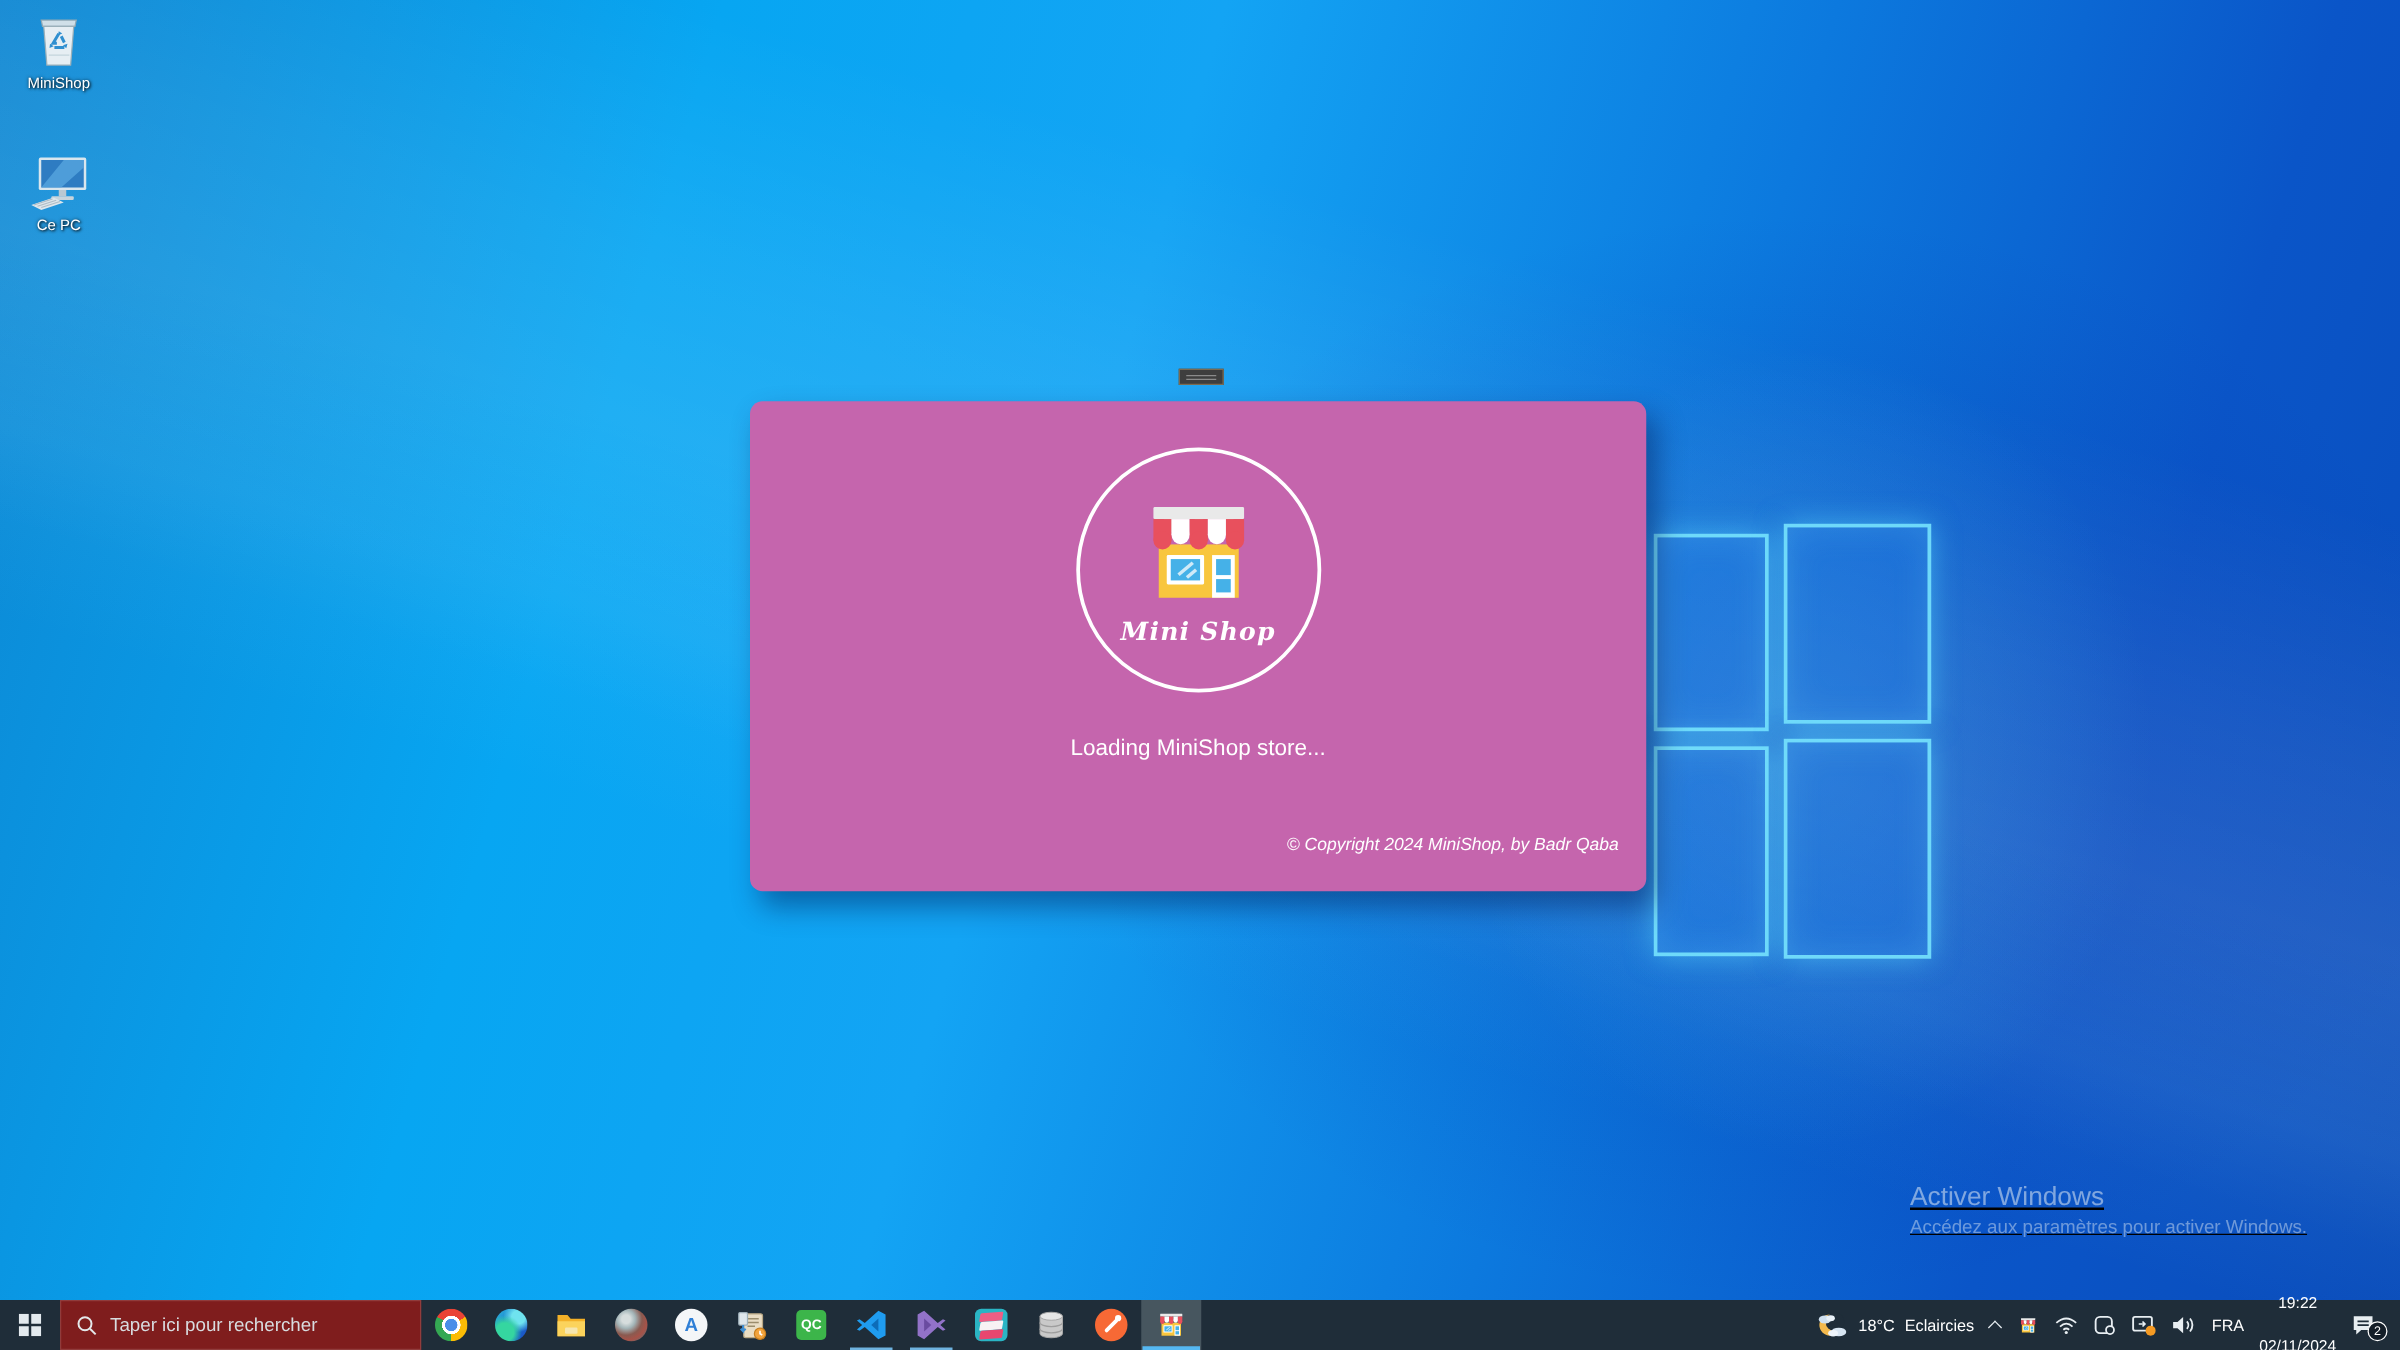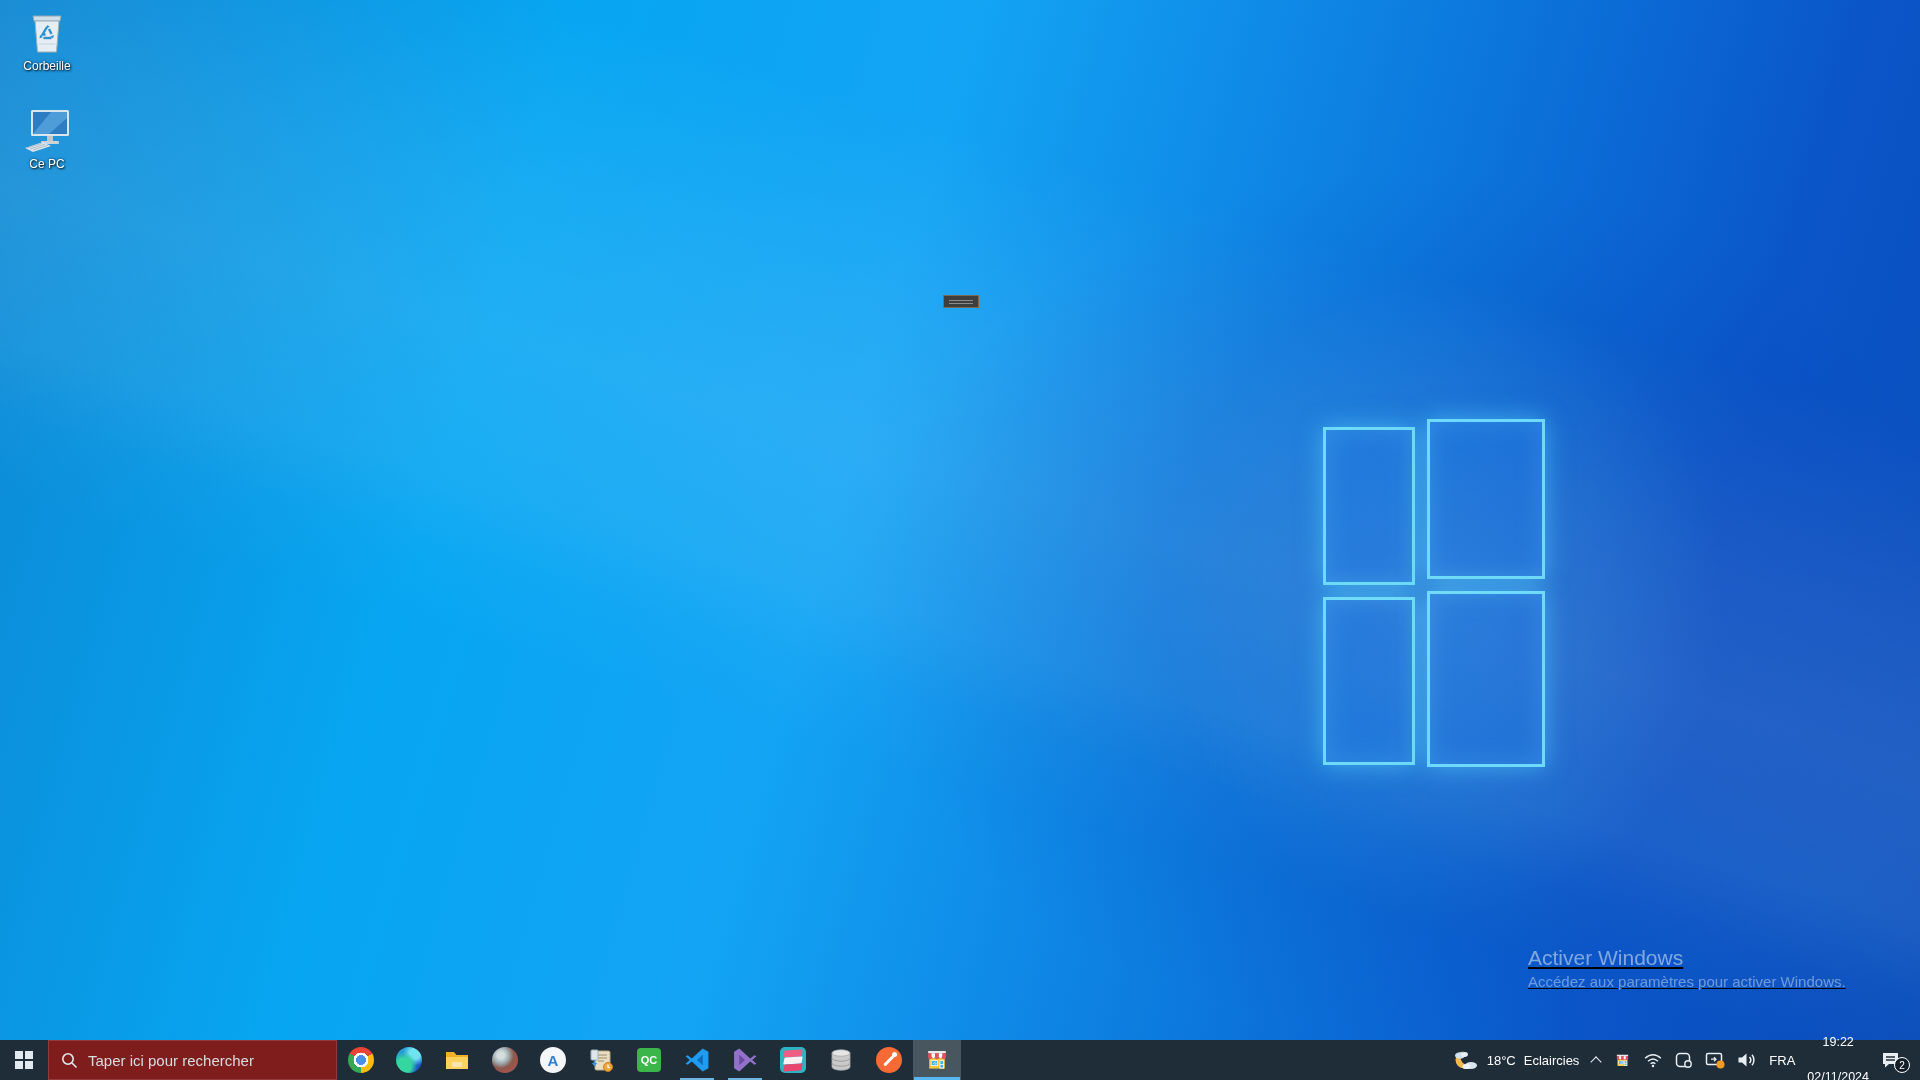--- a/index.html
+++ b/index.html
@@ -40,21 +40,21 @@
   .pane.br { left:104px;top:172px;width:118px; height:176px; }
 
   
   .desk-icon { position:absolute; width:78px; text-align:center; cursor:default; }
   .desk-icon .glyph { display:block; margin:0 auto 3px auto; }
   .desk-icon .lbl {
     color:#fff; font-size:12px; line-height:14px;
     text-shadow:1px 1px 2px rgba(0,0,0,0.85), 0 0 3px rgba(0,0,0,0.6);
   }
   #icon-corbeille { left:8px; top:8px; }
-  #icon-cepc { left:8px; top:108px; }
+  #icon-cepc { left:8px; top:124px; }
 
   
   .drag-handle {
     position:absolute; left:943px; top:295px; width:36px; height:13px;
     background:#3e3e3e; border:1px solid #7c6b50;
   }
   .drag-handle i { position:absolute; left:5px; right:5px; height:1px; background:#8b8b8b; display:block; }
   .drag-handle i:first-child { top:4px; }
   .drag-handle i:last-child { top:7px; }
 
@@ -204,41 +204,51 @@
       <path d="M6 8 L34 8 L33 13 L7 13 Z" fill="#cfdfe8" stroke="#8fa8b4" stroke-width="1"></path>
       <path d="M8 13 L32 13 L29.5 44 L10.5 44 Z" fill="#e6eef3" stroke="#9ab0ba" stroke-width="1"></path>
       <path d="M20 19 l-4.5 7.5 h3" fill="none" stroke="#2f8fd0" stroke-width="2.4"></path>
       <path d="M16.5 30 h8" fill="none" stroke="#2f8fd0" stroke-width="2.4"></path>
       <path d="M24.5 26 l-2.5 -5" fill="none" stroke="#2f8fd0" stroke-width="2.4"></path>
       <path d="M13 27 l3 2 l-3.4 1.4 z" fill="#2f8fd0"></path>
       <path d="M27 27 l-1 3.6 l-2.6 -2.4 z" fill="#2f8fd0"></path>
       <path d="M20 17 l2.8 1.8 l-3.4 1.6 z" fill="#2f8fd0"></path>
       <path d="M12 36 L28.5 36" stroke="#c3d4dc" stroke-width="1"></path>
     </svg>
-    <div class="lbl">Corbeille</div>
+    <div class="lbl">MiniShop</div>
   </div>
 
   <div class="desk-icon" id="icon-cepc">
     <svg class="glyph" width="52" height="46" viewBox="0 0 52 46">
       <rect x="10" y="2" width="38" height="26" rx="1.5" fill="#d9e6ee"></rect>
       <rect x="12" y="4" width="34" height="22" fill="#2e7cc2"></rect>
       <path d="M12 26 L30 4 L46 4 L46 10 L28 26 Z" fill="#5aa8e0" opacity="0.75"></path>
       <rect x="26" y="28" width="6" height="5" fill="#b9c8d2"></rect>
       <rect x="20" y="33" width="18" height="3" rx="1" fill="#c7d4dc"></rect>
       <path d="M4 40 L22 34 L30 38 L12 44 Z" fill="#dde6ec"></path>
       <path d="M6 40 L21 35.2 M9 41 L24 36.2 M12 42 L27 37.2" stroke="#aebcc6" stroke-width="1"></path>
     </svg>
     <div class="lbl">Ce PC</div>
   </div>
 
   <div class="drag-handle">
       <i></i>
       <i></i>
     </div>
 
+  <div class="splash">
+    <div class="logo-circle">
+      <svg class="store">
+          <use href="#store-sym"></use>
+        </svg>
+      <div class="logo-title">Mini Shop</div>
+    </div>
+    <div class="loading-text">Loading MiniShop store...</div>
+    <div class="copyright">© Copyright 2024 MiniShop, by Badr Qaba</div>
+  </div>
 
   <div class="watermark">
     <div class="t1">Activer Windows</div>
     <div class="t2">Accédez aux paramètres pour activer Windows.</div>
   </div>
 
   <div class="taskbar">
     <div class="start-btn">
       <svg width="18" height="18" viewBox="0 0 18 18">
         <rect x="0" y="0" width="8" height="8" fill="#e3eaef"></rect>

